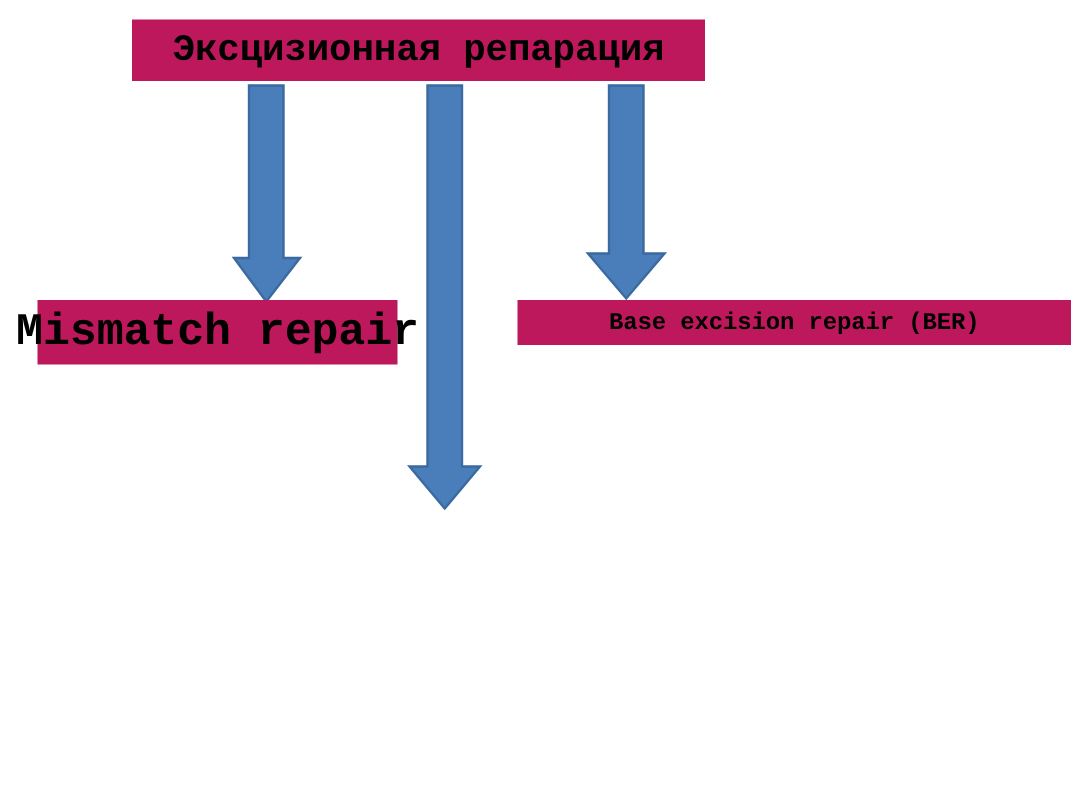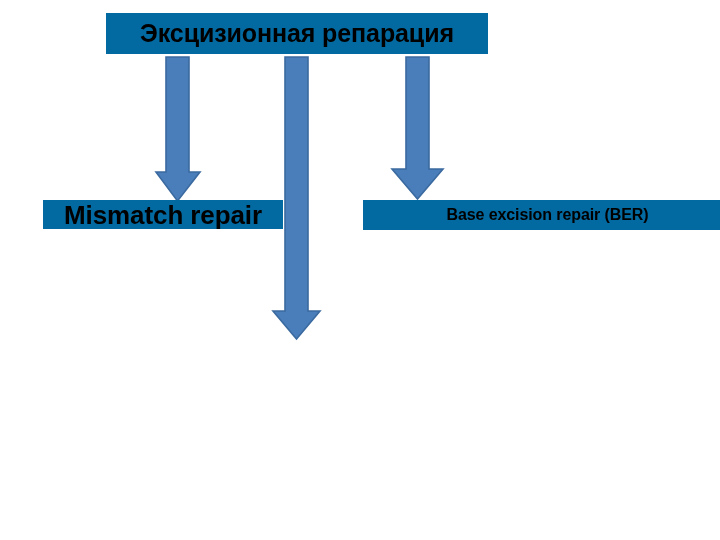--- a/index.html
+++ b/index.html
@@ -14,45 +14,44 @@
     font-family: "Liberation Sans", sans-serif;
   }
   #slide {
     position: relative;
     width: 720px;
     height: 540px;
     background: #ffffff;
   }
   .label-box {
     position: absolute;
-    background: #0369a1;
+    background: #be185d;
     color: #000000;
-    font-family: Liberation Sans, sans-serif;
+    font-family: Liberation Mono, monospace;
     font-weight: bold;
     display: flex;
     align-items: center;
     justify-content: center;
     white-space: nowrap;
     line-height: 1;
     letter-spacing: -0.1px;
-    margin-left: 18px;
   }
   #title-box {
     left: 88px;
     top: 13px;
     width: 382px;
     height: 41px;
     font-size: 25px;
   }
   #mismatch-box {
     left: 25px;
     top: 200px;
     width: 240px;
-    height: 29px;
-    font-size: 26px;
+    height: 43px;
+    font-size: 30px;
   }
   #ber-box {
     left: 345px;
     top: 200px;
     width: 369px;
     height: 30px;
     font-size: 16px;
   }
   #ner-box {
     left: 142px;

